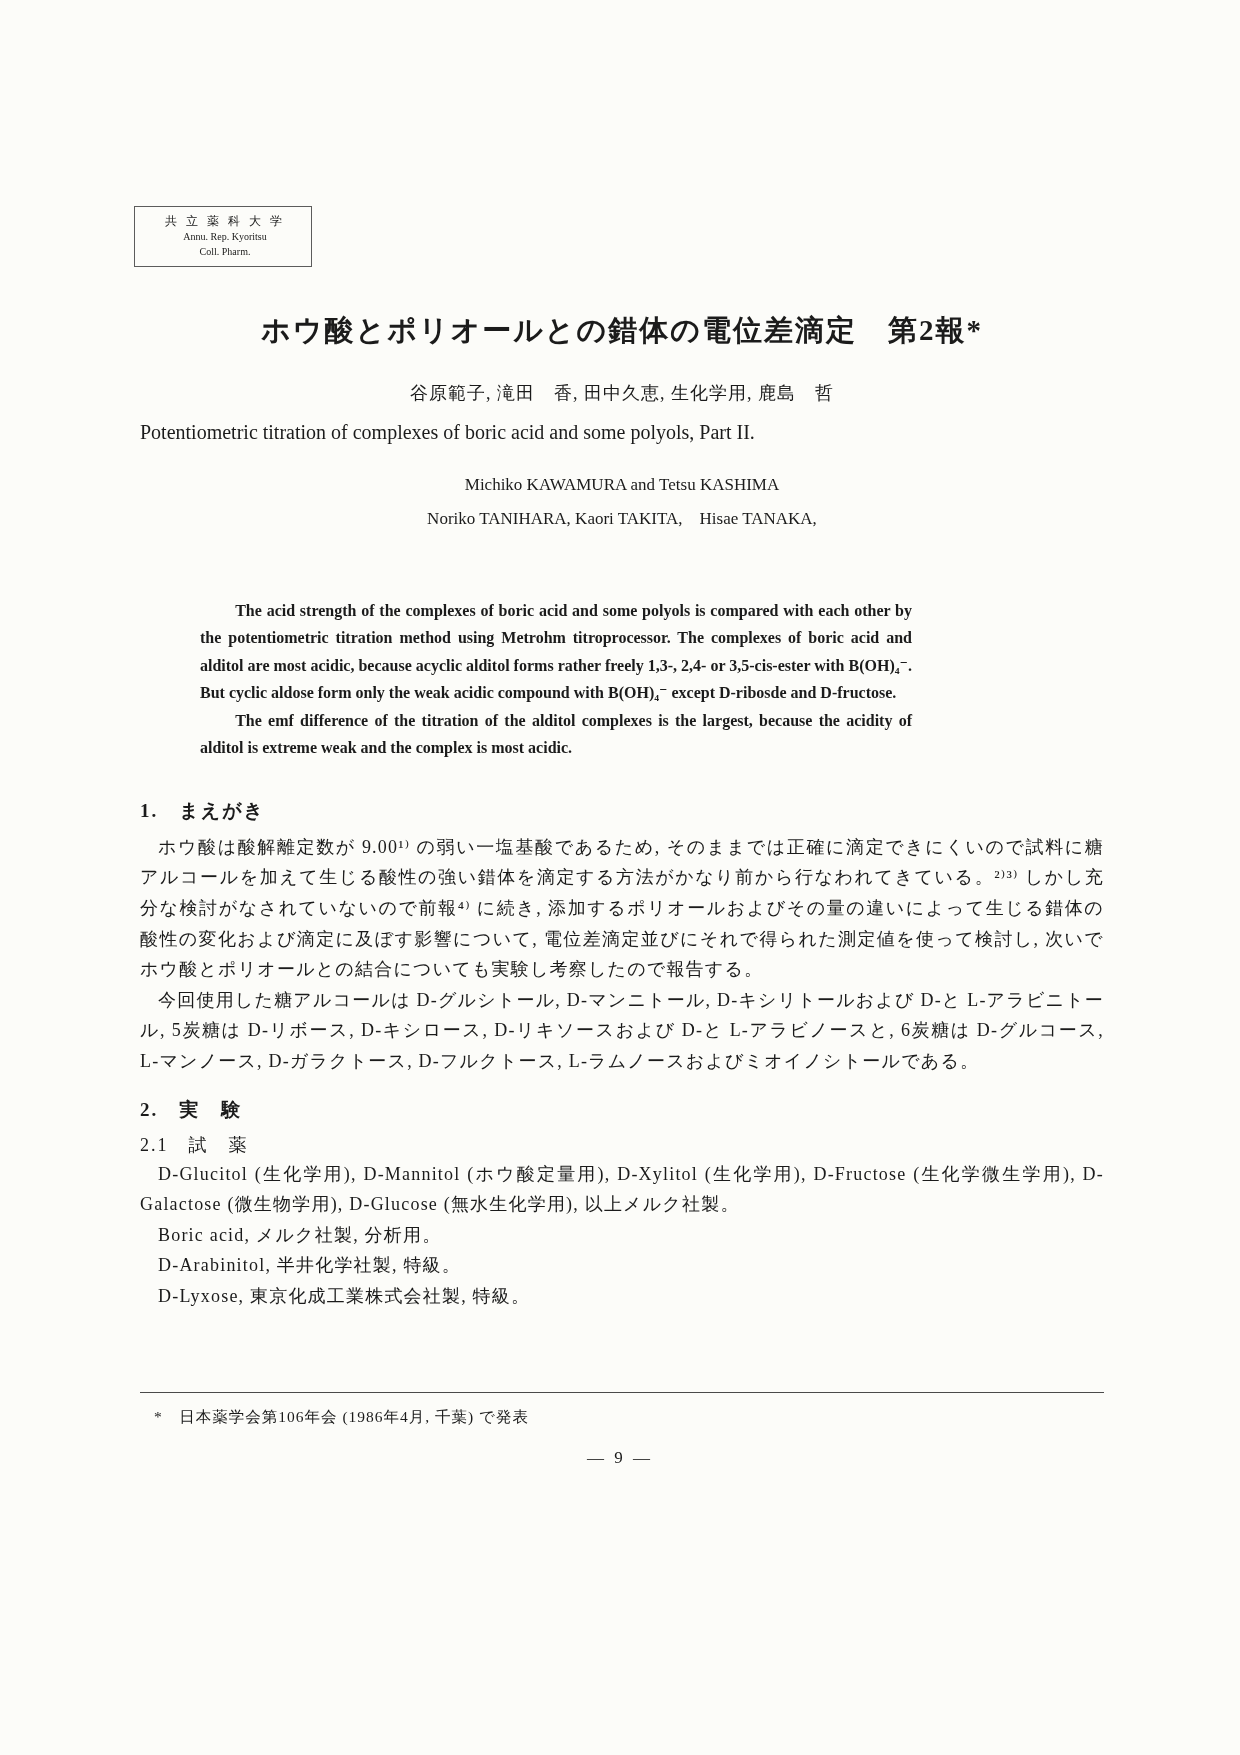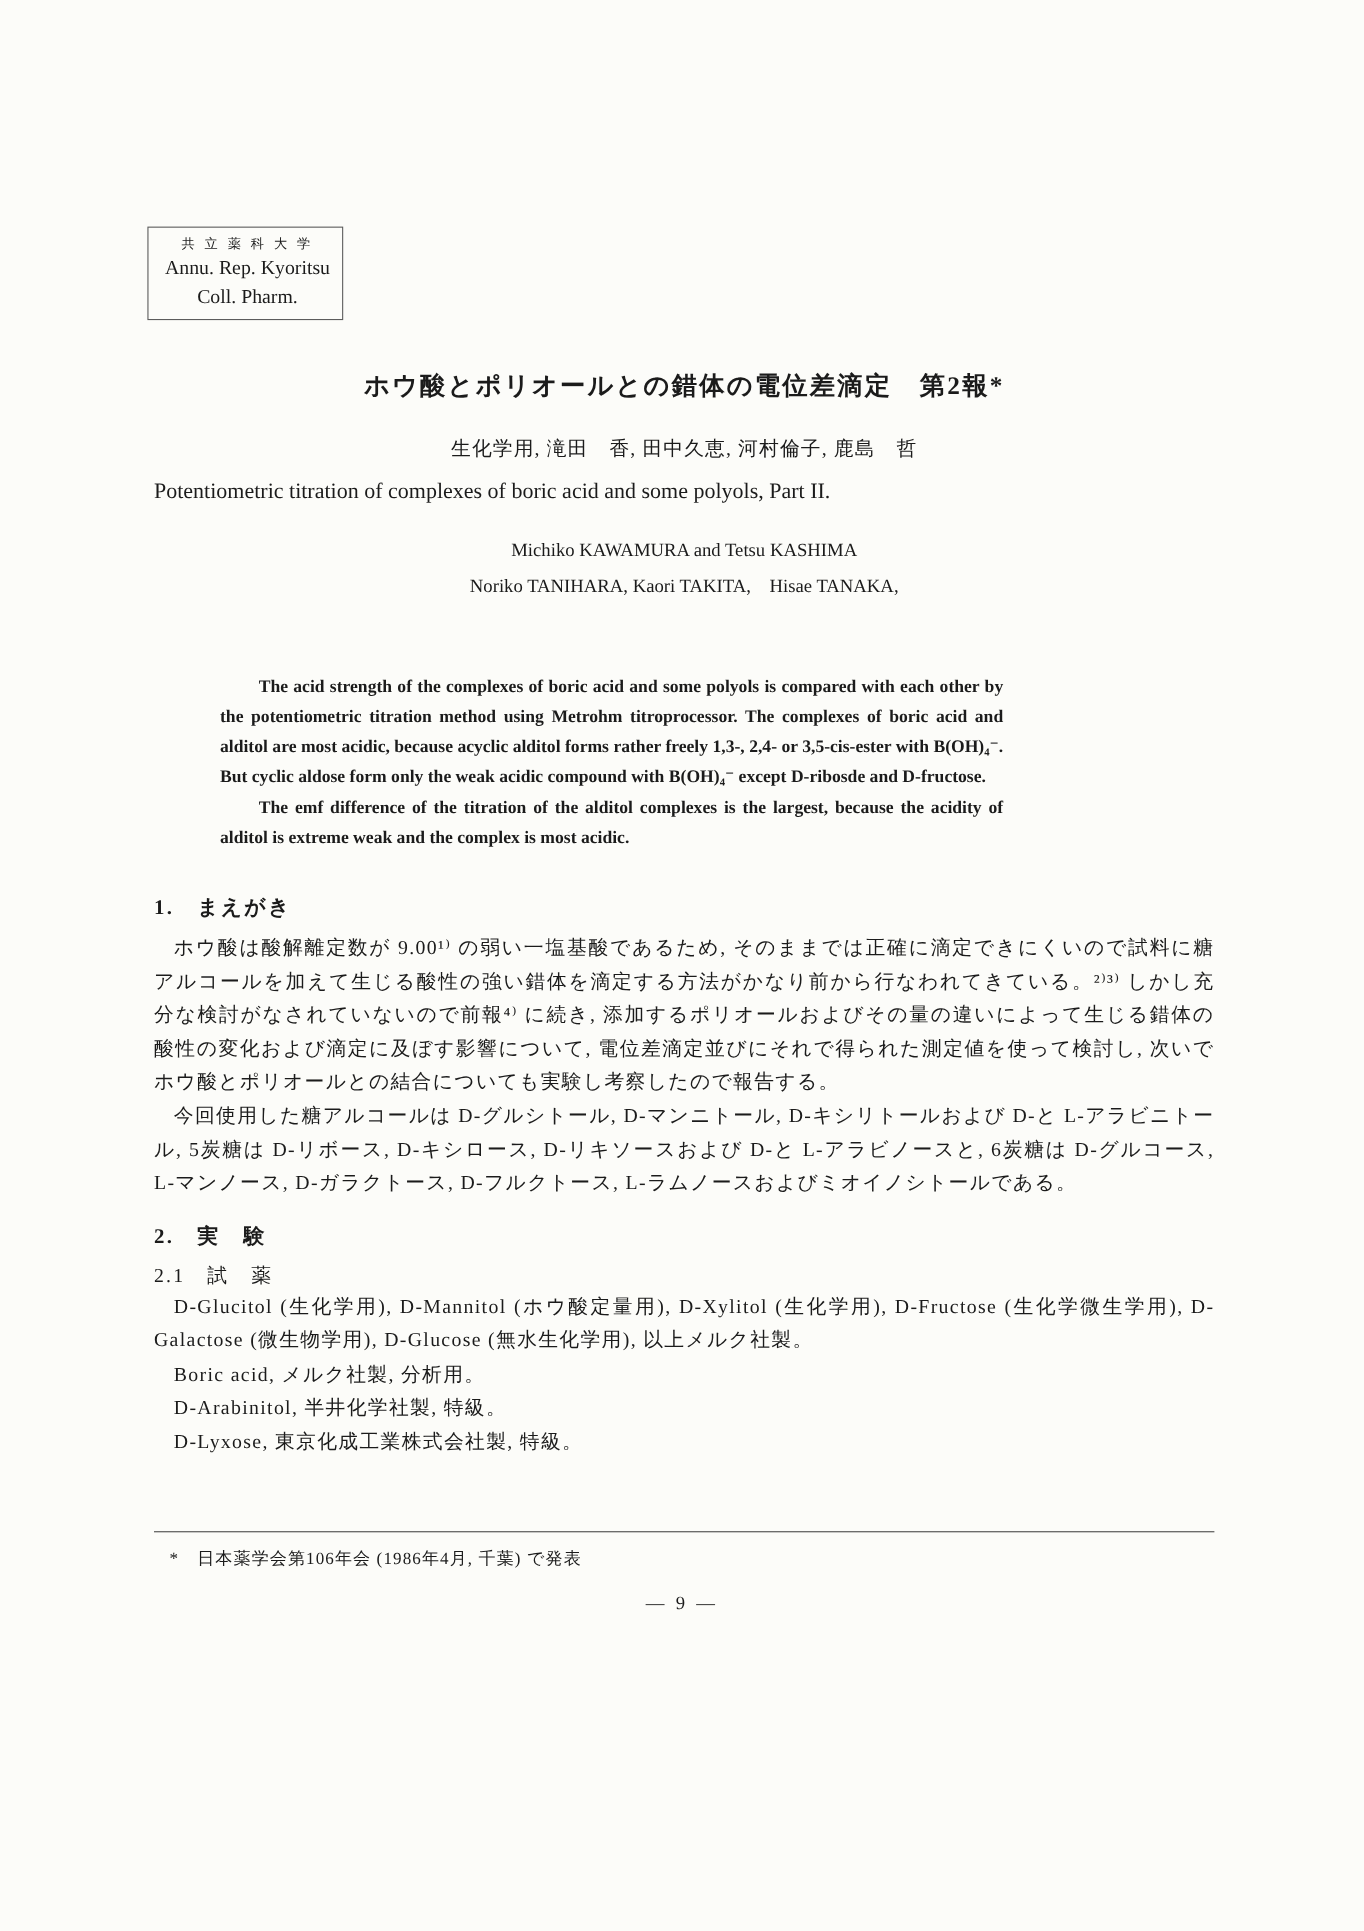--- a/index.html
+++ b/index.html
@@ -20,26 +20,26 @@
   
   .stamp {
     width: 178px;
     border: 1.5px solid #5c5c5c;
     text-align: center;
     padding: 6px 0 7px 4px;
     margin-left: -6px;
     line-height: 1.45;
   }
   .stamp .ja { font-size: 12px; letter-spacing: 3px; white-space: nowrap; }
-  .stamp .en { font-size: 18px; }
+  .stamp .en { font-size: 10px; }
 
   .title-ja {
     margin-top: 44px;
     text-align: center;
-    font-size: 23px;
+    font-size: 29px;
     font-weight: bold;
     letter-spacing: 2px;
   }
 
   .authors-ja {
     margin-top: 30px;
     text-align: center;
     font-size: 18px;
     letter-spacing: 1px;
   }
@@ -119,21 +119,21 @@
 <div class="page">
 
   <div class="stamp">
     <div class="ja">共 立 薬 科 大 学</div>
     <div class="en">Annu. Rep. Kyoritsu</div>
     <div class="en">Coll. Pharm.</div>
   </div>
 
   <h1 class="title-ja">ホウ酸とポリオールとの錯体の電位差滴定　第2報*</h1>
 
-  <div class="authors-ja">生化学用, 滝田　香, 田中久恵, 河村倫子, 鹿島　哲</div>
+  <div class="authors-ja">谷原範子, 滝田　香, 田中久恵, 生化学用, 鹿島　哲</div>
 
   <h2 class="title-en">Potentiometric titration of complexes of boric acid and some polyols, Part II.</h2>
 
   <div class="authors-en">
     <div>Michiko KAWAMURA and Tetsu KASHIMA</div>
     <div>Noriko TANIHARA, Kaori TAKITA,　Hisae TANAKA,</div>
   </div>
 
   <div class="abstract">
     <p>The acid strength of the complexes of boric acid and some polyols is compared with each other by the potentiometric titration method using Metrohm titroprocessor. The complexes of boric acid and alditol are most acidic, because acyclic alditol forms rather freely 1,3-, 2,4- or 3,5-cis-ester with B(OH)₄⁻.  But cyclic aldose form only the weak acidic compound with B(OH)₄⁻ except D-ribosde and D-fructose.</p>

